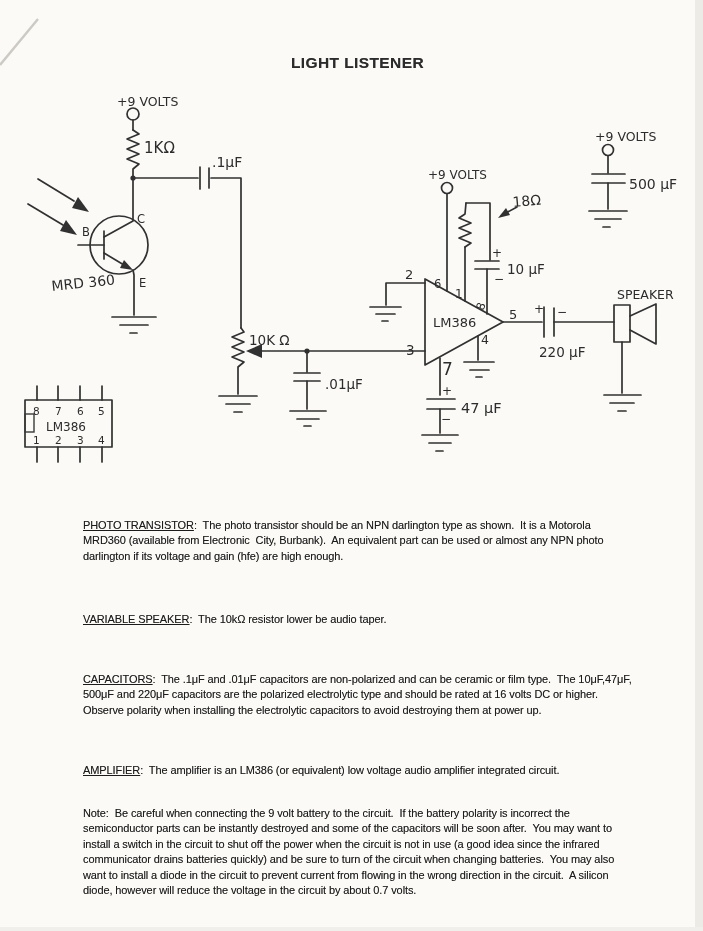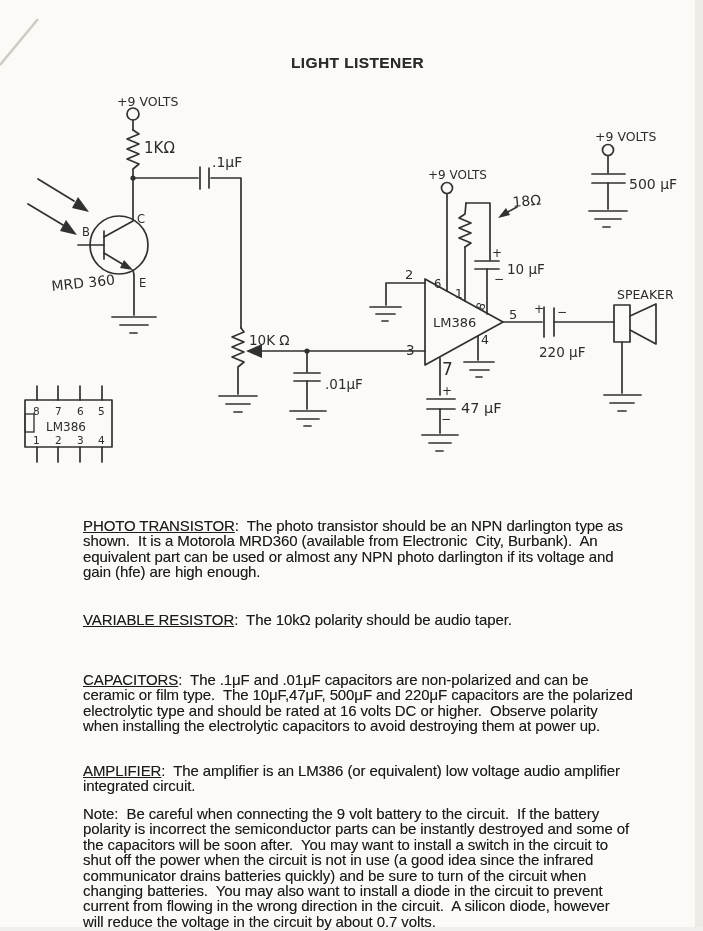--- a/index.html
+++ b/index.html
@@ -20,21 +20,21 @@
     text-shadow:0 0 .5px rgba(40,40,40,.55);
   }
   .schematic{position:absolute;top:17px;left:0;}
   svg .wire{stroke:#313131;stroke-width:1.7;fill:none;stroke-linecap:round;stroke-linejoin:round;}
   svg .thin{stroke:#3a3a3a;stroke-width:1.4;fill:none;stroke-linecap:round;}
   svg .fillink{fill:#313131;stroke:none;}
   svg text.hw{font-family:"DejaVu Sans", sans-serif;fill:#2c2c2c;}
   svg .crease{stroke:#cdcac4;stroke-width:2.4;fill:none;}
   .sec{
     position:absolute;left:83px;width:550px;
-    font-size:15px;line-height:15.4px;color:#1b1b1b;
+    font-size:11px;line-height:15.4px;color:#1b1b1b;
     letter-spacing:-0.1px;
     text-shadow:0 0 .4px rgba(30,30,30,.45);
     white-space:pre-wrap;
   }
   .sec .h{text-decoration:underline;}
 </style>
 </head>
 <body>
 
 <div class="page">
@@ -232,21 +232,21 @@
       <text class="hw" x="55" y="427" font-size="10.5">2</text>
       <text class="hw" x="77" y="427" font-size="10.5">3</text>
       <text class="hw" x="98" y="427" font-size="10.5">4</text>
     </g>
   </svg>
   </div>
 
   <div class="sec" style="top:518px"><span class="h">PHOTO TRANSISTOR</span><span>:  The photo transistor should be an NPN darlington type as shown.  It is a Motorola MRD360 (available from Electronic  City, Burbank).  An equivalent part can be used or almost any NPN photo darlington if its voltage and gain (hfe) are high enough.</span></div>
 
 
-  <div class="sec" style="top:612px"><span class="h">VARIABLE RESISTOR</span><span>:  The 10kΩ polarity should be audio taper.</span></div>
+  <div class="sec" style="top:612px"><span class="h">VARIABLE SPEAKER</span><span>:  The 10kΩ resistor lower be audio taper.</span></div>
 
   <div class="sec" style="top:672px"><span class="h">CAPACITORS</span><span>:  The .1μF and .01μF capacitors are non-polarized and can be ceramic or film type.  The 10μF,47μF, 500μF and 220μF capacitors are the polarized electrolytic type and should be rated at 16 volts DC or higher.  Observe polarity when installing the electrolytic capacitors to avoid destroying them at power up.</span></div>
 
 
   <div class="sec" style="top:763px"><span class="h">AMPLIFIER</span><span>:  The amplifier is an LM386 (or equivalent) low voltage audio amplifier integrated circuit.</span></div>
 
   <div class="sec" style="top:806px"><span>Note</span><span>:  Be careful when connecting the 9 volt battery to the circuit.  If the battery polarity is incorrect the semiconductor parts can be instantly destroyed and some of the capacitors will be soon after.  You may want to install a switch in the circuit to shut off the power when the circuit is not in use (a good idea since the infrared communicator drains batteries quickly) and be sure to turn of the circuit when changing batteries.  You may also want to install a diode in the circuit to prevent current from flowing in the wrong direction in the circuit.  A silicon diode, however will reduce the voltage in the circuit by about 0.7 volts.</span></div>
 </div>
 
 </body></html>

